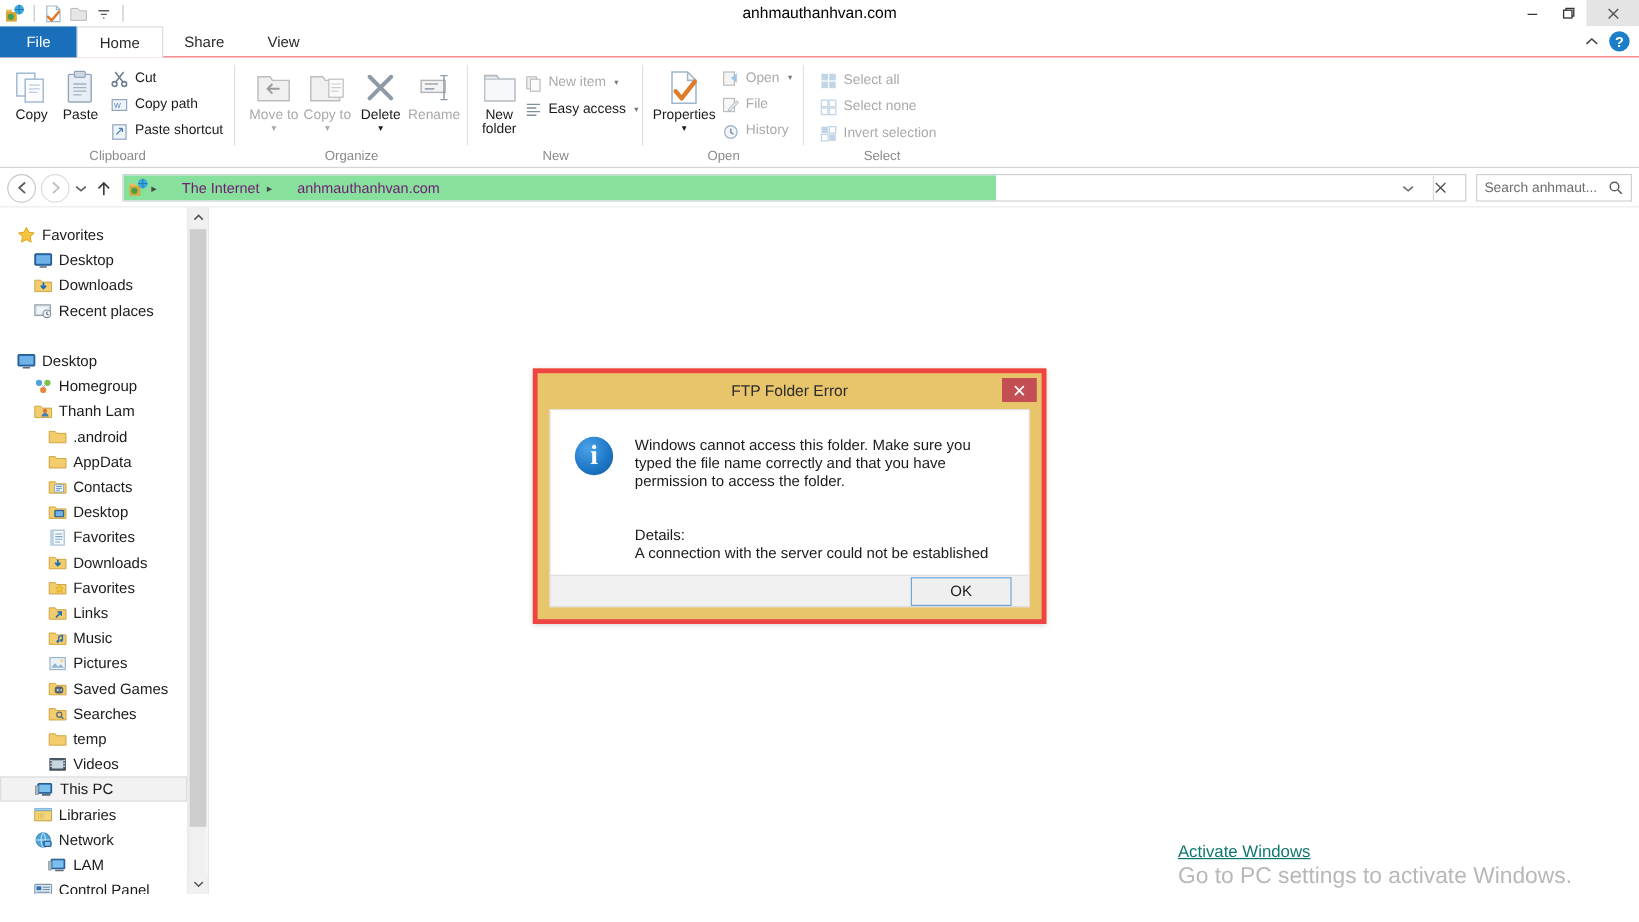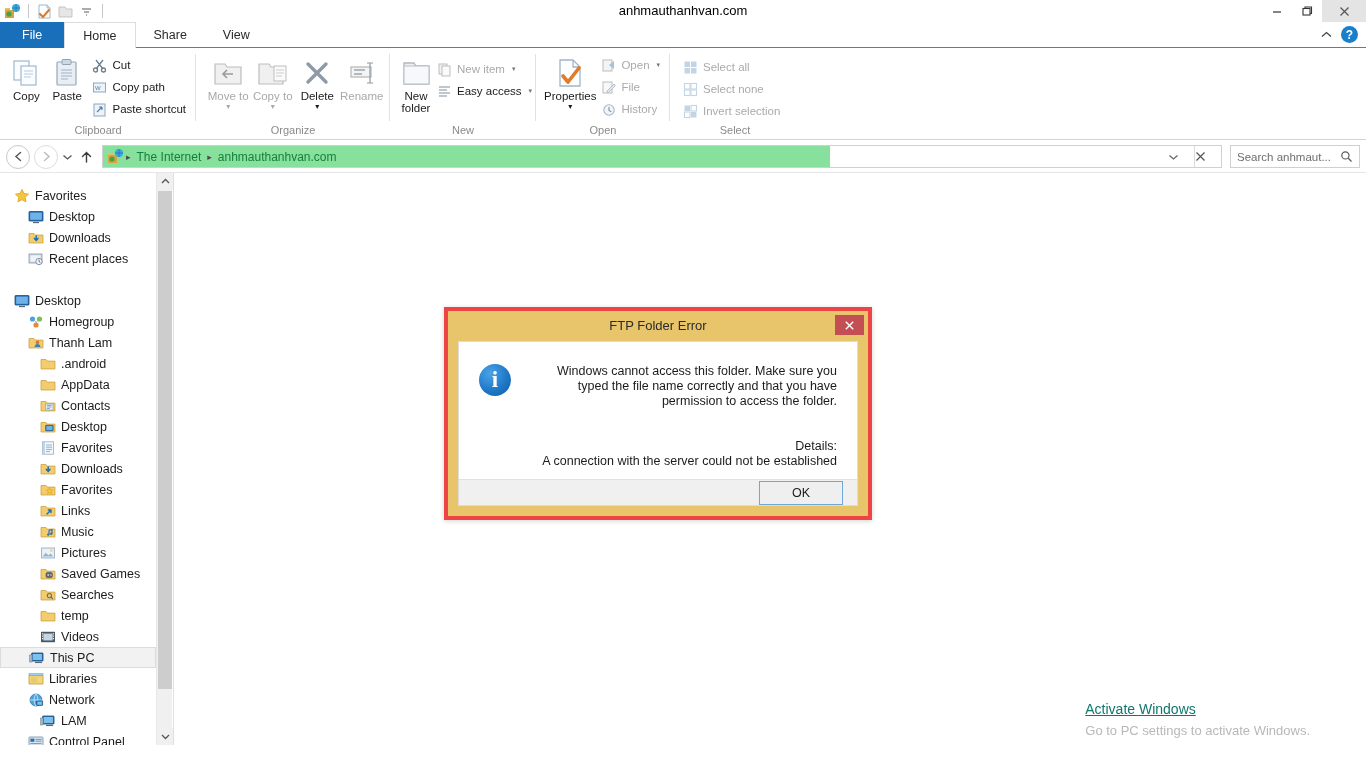--- a/index.html
+++ b/index.html
@@ -102,21 +102,21 @@
   .navdrop { width: 18px; text-align: center; color: #555; font-size: 8px; }
   .navup { width: 22px; text-align: center; color: #3c3c3c; font-size: 14px; }
   .crumbbar {
     flex: 1; height: 23px; border: 1px solid #d0d0d0; background: #fff;
     display: flex; align-items: center; position: relative; overflow: hidden;
   }
   .crumbfill {
     position: absolute; left: 0; top: 0; bottom: 0; width: 727px; background: #87e09b;
   }
   .crumbs { position: relative; display: flex; align-items: center; gap: 0; padding-left: 4px; z-index: 2; }
-  .crumb { font-size: 12px; color: #15803d; padding: 0 6px; }
+  .crumb { font-size: 12px; color: #701a75; padding: 0 6px; margin-left: 15px; }
   .crumbsep { font-size: 9px; color: #4a4a4a; }
   .crumb-icon { width: 17px; height: 17px; margin-right: 2px; }
   .crumbctl {
     position: absolute; right: 0; top: 0; bottom: 0; display: flex; align-items: center; z-index: 3;
   }
   .crumbctl .cbtn { width: 26px; text-align: center; color: #555; font-size: 11px; }
   .crumbctl .cdiv { width: 1px; height: 21px; background: #dcdcdc; }
   .searchbox {
     width: 130px; height: 23px; margin-left: 8px; border: 1px solid #d0d0d0; background: #fff;
     display: flex; align-items: center; padding: 0 6px; gap: 4px;
@@ -166,21 +166,21 @@
   .viewbtns { margin-left: auto; display: flex; gap: 6px; align-items: center; }
   .viewbtn { width: 22px; height: 18px; display: flex; align-items: center; justify-content: center; }
   .viewbtn.active { background: #d8e6f2; }
 
   
   .watermark {
     position: absolute; right: 56px; bottom: 28px; text-align: left; color: #b9b9b9;
     pointer-events: none; user-select: none;
   }
   .watermark .wm1 { font-size: 14px; line-height: 26px; color: #0f766e; text-decoration: underline; }
-  .watermark .wm2 { font-size: 13px; line-height: 18px; color: #b8b8b8; }
+  .watermark .wm2 { font-size: 19px; line-height: 18px; color: #b8b8b8; }
 
   
   .dlg {
     position: absolute; left: 444px; top: 307px; width: 428px; height: 213px;
     background: #e8c46a; border: 4px solid #ef4444;
     box-shadow: 0 1px 5px rgba(0,0,0,0.18);
   }
   .dlg-title {
     height: 28px; display: flex; align-items: center; justify-content: center;
     font-size: 13px; color: #2b2b2b; position: relative;
@@ -194,21 +194,21 @@
     position: absolute; left: 10px; top: 30px; right: 10px; bottom: 10px;
     background: #fff; border: 1px solid #dcdcdc; display: flex; flex-direction: column;
   }
   .dlg-msg { flex: 1; display: flex; padding: 22px 20px 10px 20px; gap: 18px; background: #fff; }
   .dlg-icon {
     width: 32px; height: 32px; border-radius: 50%;
     background: radial-gradient(circle at 35% 30%, #4aa3e8 0%, #1c75c4 60%, #145ea3 100%);
     color: #fff; display: flex; align-items: center; justify-content: center;
     font-family: "Liberation Serif", serif; font-size: 23px; font-weight: bold; flex: 0 0 32px;
   }
-  .dlg-text { font-size: 12.5px; color: #1b1b1b; line-height: 15px; text-align: right; }
+  .dlg-text { font-size: 12.5px; color: #1b1b1b; line-height: 15px; }
   .dlg-text .p2 { margin-top: 30px; }
   .dlg-foot {
     height: 53px; background: #f0f0f0; border-top: 1px solid #e1e1e1;
     display: flex; align-items: center; justify-content: flex-end; padding-right: 14px;
   }
   .dlg-ok {
     width: 84px; height: 24px; background: #efefef; border: 1px solid #6fa8d8;
     display: flex; align-items: center; justify-content: center;
     font-size: 12.5px; color: #1b1b1b;
   }

